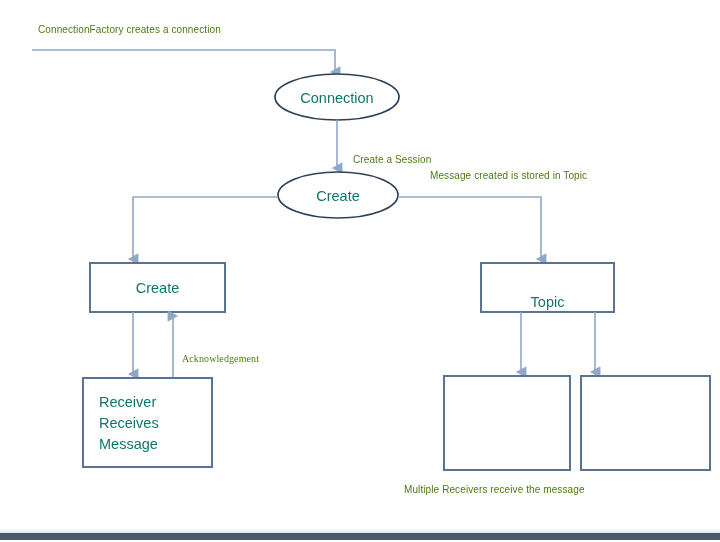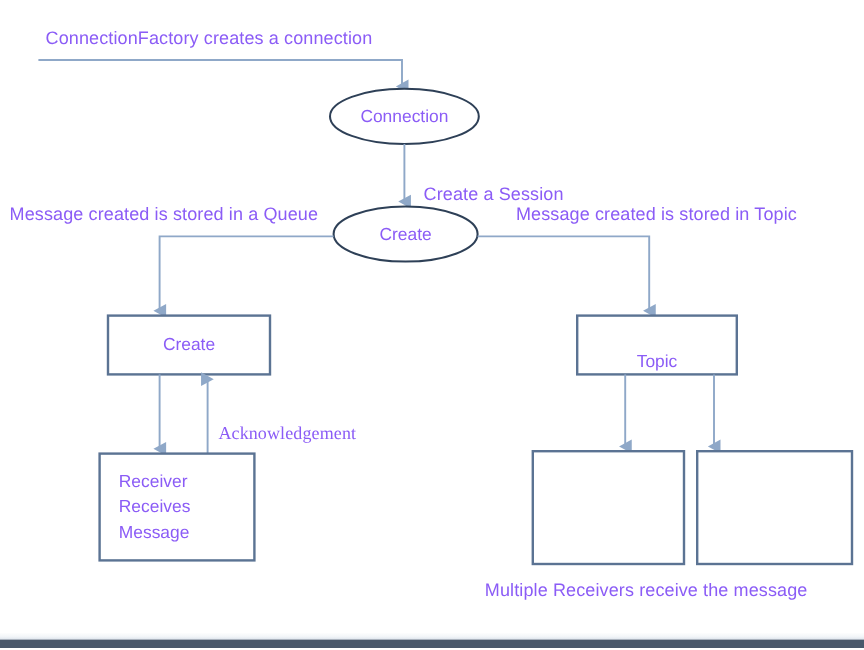--- a/index.html
+++ b/index.html
@@ -19,29 +19,29 @@
   }
   #diagram-svg {
     position: absolute;
     left: 0;
     top: 0;
     width: 720px;
     height: 542px;
   }
   .lbl {
     position: absolute;
-    color: #8b5cf6;
-    font-size: 15px;
+    color: #4d7c0f;
+    font-size: 10px;
     line-height: 1.25;
     white-space: nowrap;
     letter-spacing: 0.1px;
   }
   .node-text {
     position: absolute;
-    color: #8b5cf6;
+    color: #0f766e;
     font-size: 14.5px;
     line-height: 1.3;
     white-space: nowrap;
   }
   .node-text.centered {
     text-align: center;
   }
   .multiline {
     white-space: pre-line;
     line-height: 1.45;
@@ -136,21 +136,20 @@
 
     <g>
       <rect x="581" y="376" width="129" height="94" fill="#ffffff" stroke="#5B7393" stroke-width="2"></rect>
     </g>
   </svg>
 
   <div class="lbl" style="left:38px; top:24px;">ConnectionFactory  creates a connection</div>
 
   <div class="lbl" style="left:353px; top:154px;text-align:center;">Create a Session</div>
 
-  <div class="lbl" style="left:8px; top:170px;">Message created is stored in a Queue</div>
 
   <div class="lbl" style="left:430px; top:170px;">Message created is stored in Topic</div>
 
   <div class="lbl" style="left:182px; top:353px;font-family:Liberation Serif, serif;">Acknowledgement</div>
 
   <div class="node-text centered" style="left:275px; top:89px; width:124px;">Connection</div>
 
   <div class="node-text centered" style="left:278px; top:187px; width:120px;">Create</div>
 
   <div class="node-text centered" style="left:90px; top:279px; width:135px;">Create</div>

